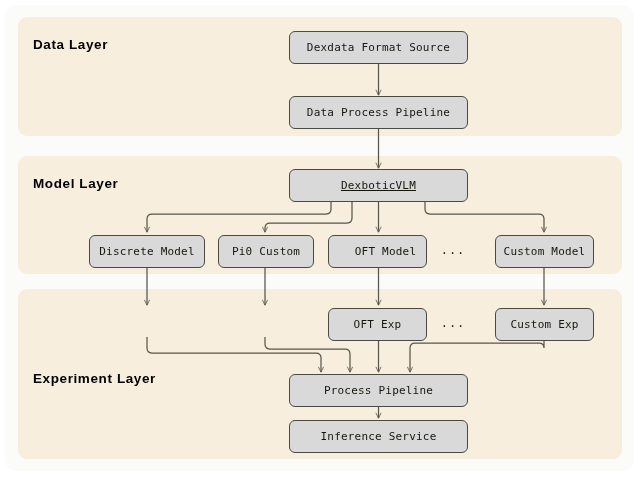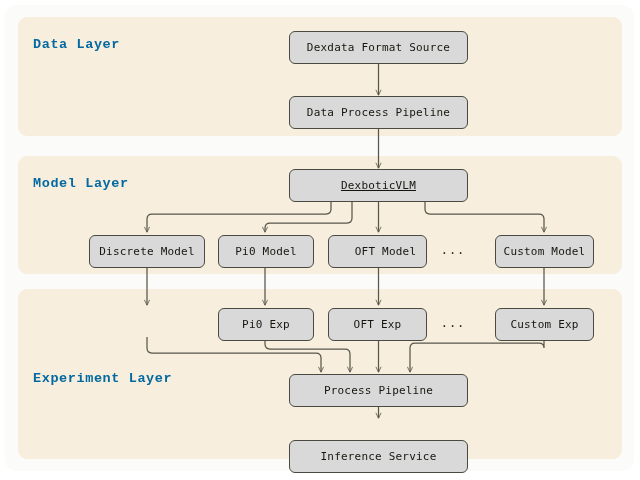--- a/index.html
+++ b/index.html
@@ -41,24 +41,24 @@
     background: #f8eedd;
     border-radius: 9px;
     box-sizing: border-box;
   }
   #band-data       { top: 17px;  height: 119px; }
   #band-model      { top: 156px; height: 118px; }
   #band-experiment { top: 289px; height: 170px; }
 
   .band-label {
     position: absolute;
-    font-family: Liberation Mono, monospace;
+    font-family: Liberation Sans, sans-serif;
     font-size: 13.5px;
     font-weight: bold;
-    color: #0369a1;
+    color: #000000;
     letter-spacing: 0.6px;
     white-space: nowrap;
   }
   #label-data       { left: 33px; top: 37px; }
   #label-model      { left: 33px; top: 176px; }
   #label-experiment { left: 33px; top: 371px; }
 
   
   .node {
     position: absolute;
@@ -152,25 +152,24 @@
   <div class="band-label" id="label-data">Data Layer</div>
   <div class="band-label" id="label-model">Model Layer</div>
   <div class="band-label" id="label-experiment">Experiment Layer</div>
 
   <div class="node" style="left:289px; top:31px; width:179px;">Dexdata Format Source</div>
   <div class="node" style="left:289px; top:96px; width:179px;">Data Process Pipeline</div>
 
   <div class="node" style="left:289px; top:169px; width:179px;text-decoration:underline;">DexboticVLM</div>
 
   <div class="node" style="left:89px; top:235px; width:116px;">Discrete Model</div>
-  <div class="node" style="left:218px; top:235px; width:96px;">Pi0 Model</div>
+  <div class="node" style="left:218px; top:235px; width:96px;">Pi0 Custom</div>
   <div class="node" style="left:328px; top:235px; width:99px;padding-left:16px;">OFT Model</div>
   <div class="ellipsis" style="left:438px; top:235px; width:30px;">...</div>
   <div class="node" style="left:495px; top:235px; width:99px;">Custom Model</div>
 
-  <div class="node" style="left:218px; top:308px; width:96px;">Pi0 Exp</div>
   <div class="node" style="left:328px; top:308px; width:99px;">OFT Exp</div>
   <div class="ellipsis" style="left:438px; top:308px; width:30px;">...</div>
   <div class="node" style="left:495px; top:308px; width:99px;">Custom Exp</div>
 
   <div class="node" style="left:289px; top:374px; width:179px;">Process Pipeline</div>
-  <div class="node" style="left:289px; top:440px; width:179px;">Inference Service</div>
+  <div class="node" style="left:289px; top:420px; width:179px;">Inference Service</div>
 </div>
 
 </body></html>

